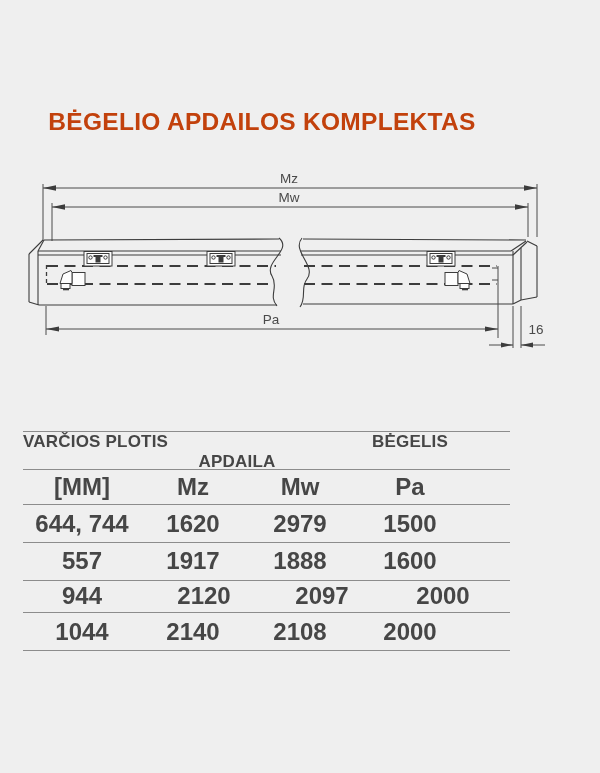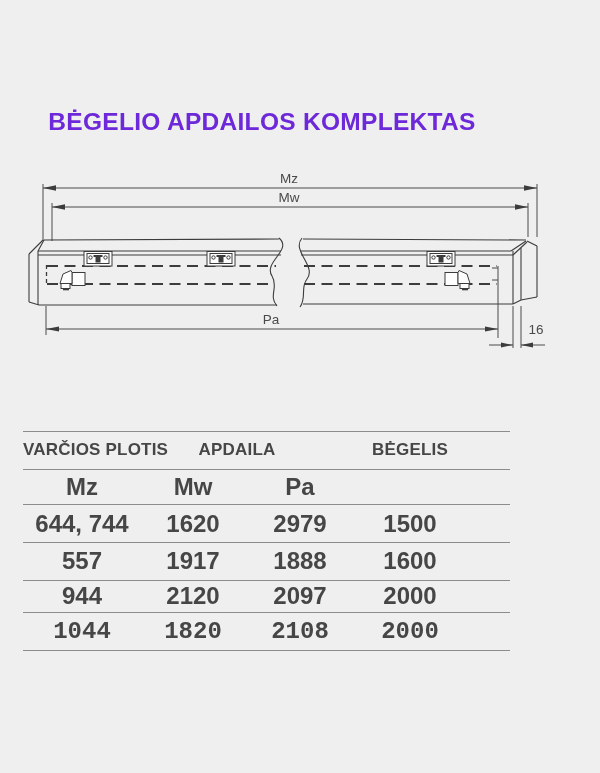--- a/index.html
+++ b/index.html
@@ -2,21 +2,21 @@
 <html><head>
 <meta charset="utf-8">
 <style>
   html,body{margin:0;padding:0;}
   body{width:600px;height:773px;font-family:"Liberation Sans",sans-serif;}
   .page{position:relative;width:600px;height:773px;background:#efefef;overflow:hidden;}
 
   
   .title{position:absolute;top:109px;left:0;width:524px;margin:0;
          text-align:center;font-size:24.5px;line-height:25px;font-weight:bold;
-         color:#6d28d9;letter-spacing:.3px;}
+         color:#c2410c;letter-spacing:.3px;}
 
   
   svg.drawing{position:absolute;top:0;left:0;}
   .ln{stroke:#3c3c3c;stroke-width:1.1;fill:none;}
   .thin{stroke:#4a4a4a;stroke-width:1;fill:none;}
   .dash{stroke:#3c3c3c;stroke-width:2.2;fill:none;stroke-dasharray:11 6.5;}
   .vdash{stroke:#3c3c3c;stroke-width:1.3;fill:none;stroke-dasharray:4 3;}
   .arr{fill:#3c3c3c;stroke:none;}
   .white{fill:#fdfdfd;stroke:#3c3c3c;stroke-width:1;}
   .darkfill{fill:#3c3c3c;stroke:none;}
@@ -159,52 +159,53 @@
       <polygon class="arr" points="513,345 501,342.6 501,347.4"></polygon>
       <polygon class="arr" points="521,345 533,342.6 533,347.4"></polygon>
       <text class="dimtxt" x="536" y="334" text-anchor="middle">16</text>
     </g>
   </svg>
 
   <div class="spec-table">
 
     <div class="t-row" style="height:36.9px;">
       <div class="c h1">VARČIOS PLOTIS</div>
+      <div class="c h1 col4">BĖGELIS</div>
       <div class="c h1 span23">APDAILA</div>
-      <div class="c h1 col4">BĖGELIS</div>
     </div>
 
     <div class="t-row" style="height:34.6px;">
+      <div class="c big">[MM]</div>
       <div class="c big">Mz</div>
       <div class="c big">Mw</div>
       <div class="c big">Pa</div>
     </div>
 
     <div class="t-row" style="height:36.6px;">
       <div class="c big">644, 744</div>
       <div class="c big">1620</div>
       <div class="c big">2979</div>
       <div class="c big">1500</div>
     </div>
 
     <div class="t-row" style="height:36.6px;">
       <div class="c big">557</div>
       <div class="c big">1917</div>
       <div class="c big">1888</div>
       <div class="c big">1600</div>
     </div>
 
-    <div class="t-row" style="height:31.6px;">
+    <div class="t-row" style="height:31.6px;gap:11px;">
       <div class="c big">944</div>
       <div class="c big">2120</div>
       <div class="c big">2097</div>
       <div class="c big">2000</div>
     </div>
 
-    <div class="t-row" style="height:36.6px;font-family:Liberation Mono, monospace;">
+    <div class="t-row" style="height:36.6px;">
       <div class="c big">1044</div>
-      <div class="c big">1820</div>
+      <div class="c big">2140</div>
       <div class="c big">2108</div>
       <div class="c big">2000</div>
     </div>
 
   </div>
 </div>
 
 </body></html>

